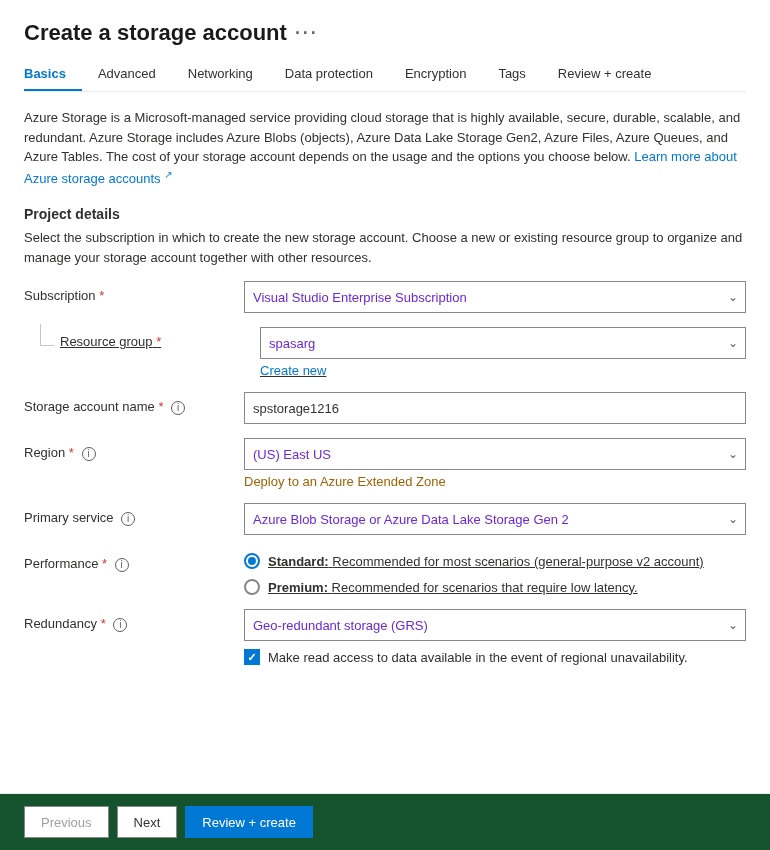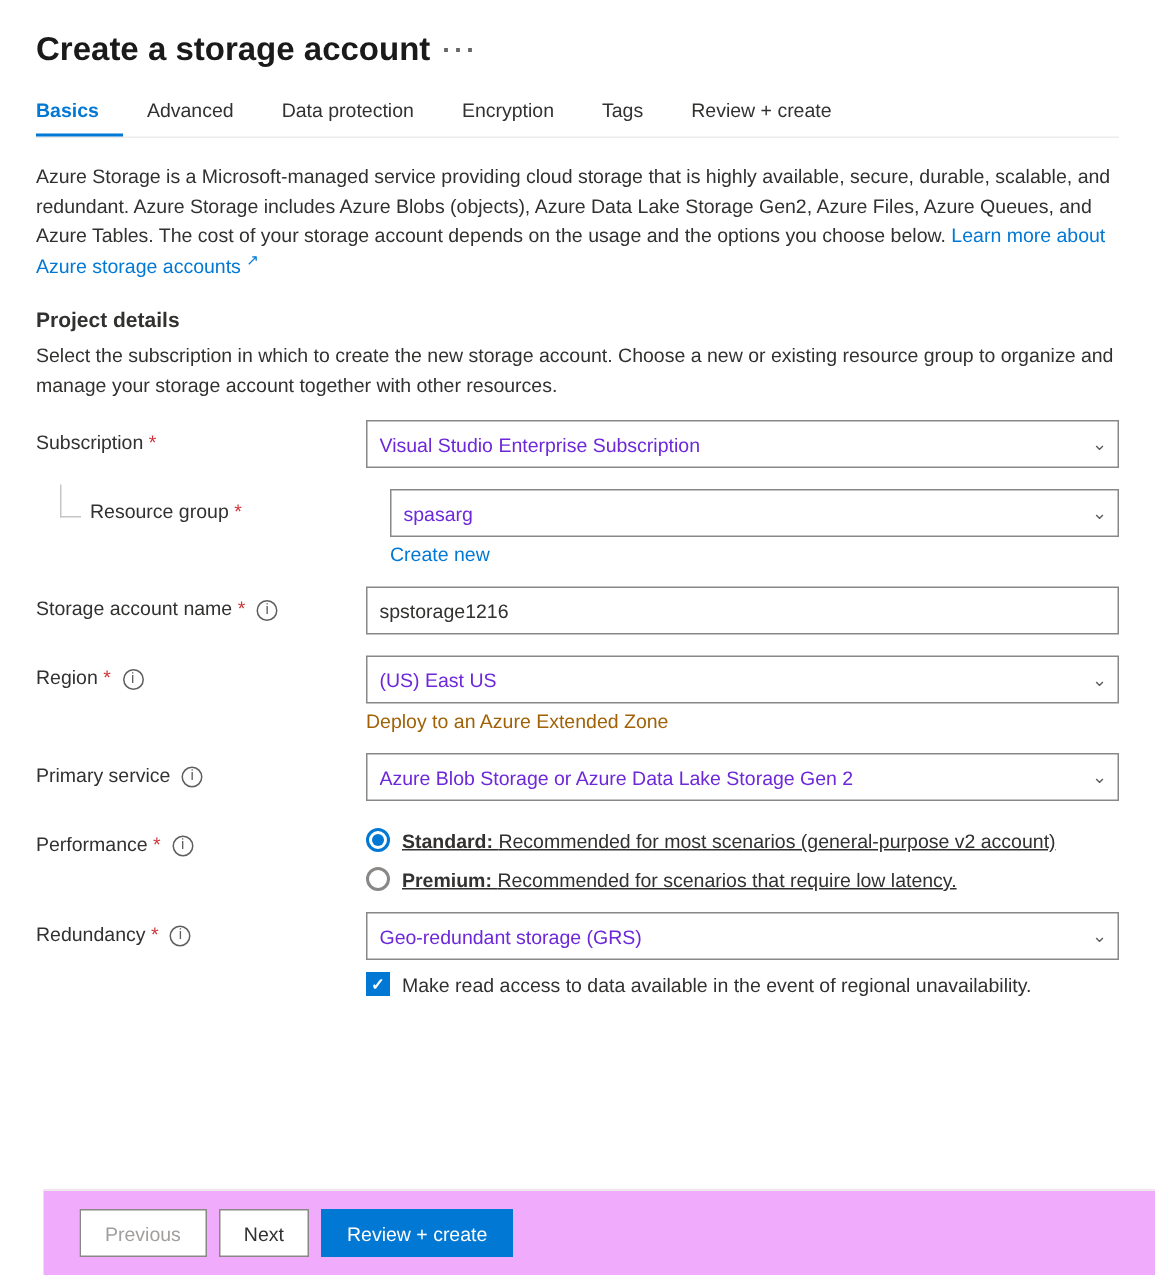--- a/index.html
+++ b/index.html
@@ -224,22 +224,21 @@
       color: #fff;
       font-size: 11px;
       font-weight: 700;
     }
     .footer {
       border-top: 1px solid #edebe9;
       padding: 12px 24px;
       display: flex;
       align-items: center;
       gap: 8px;
-      background: #f0abfc;
-      margin-left: 29px;
+      background: #14532d;
     }
     .btn {
       height: 32px;
       padding: 0 16px;
       font-size: 13px;
       cursor: pointer;
       border: 1px solid #8a8886;
       background: #fff;
       color: #323130;
       font-family: inherit;
@@ -264,20 +263,23 @@
       <span>Create a storage account</span>
       <span class="page-title-dots">···</span>
     </div>
 
     <div class="tab-bar">
       <div class="tab-item active">
         <span>Basics</span>
       </div>
       <div class="tab-item">
         <span>Advanced</span>
+      </div>
+      <div class="tab-item">
+        <span>Networking</span>
       </div>
       <div class="tab-item">
         <span>Data protection</span>
       </div>
       <div class="tab-item">
         <span>Encryption</span>
       </div>
       <div class="tab-item">
         <span>Tags</span>
       </div>
@@ -303,21 +305,21 @@
         <span class="required"> *</span>
       </div>
       <div class="form-control">
         <div class="select-wrapper">
           <select class="select-field"><option value="Visual Studio Enterprise Subscription">Visual Studio Enterprise Subscription</option></select>
           <span class="select-arrow">⌄</span>
         </div>
       </div>
     </div>
 
-    <div class="form-row" style="margin-left: 16px;">
+    <div class="form-row" style="margin-left: 16px; text-decoration: underline;">
       <div class="form-label" style="display:flex; align-items:center; padding-top:7px;">
         <div style="width:14px; height:22px; border-left:1px solid #c8c6c4; border-bottom:1px solid #c8c6c4; margin-top:-14px; margin-right:6px; flex-shrink:0;"></div>
         <span>
           <span>Resource group</span>
           <span class="required"> *</span>
         </span>
       </div>
       <div class="form-control">
         <div class="select-wrapper">
           <select class="select-field"><option value="spasarg">spasarg</option></select>

